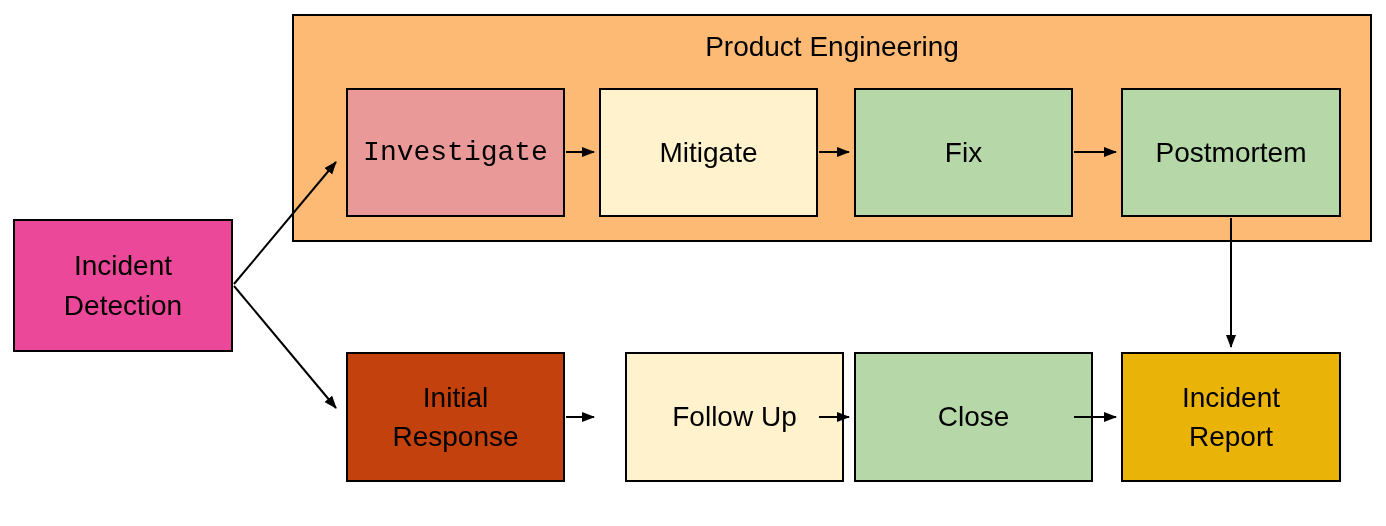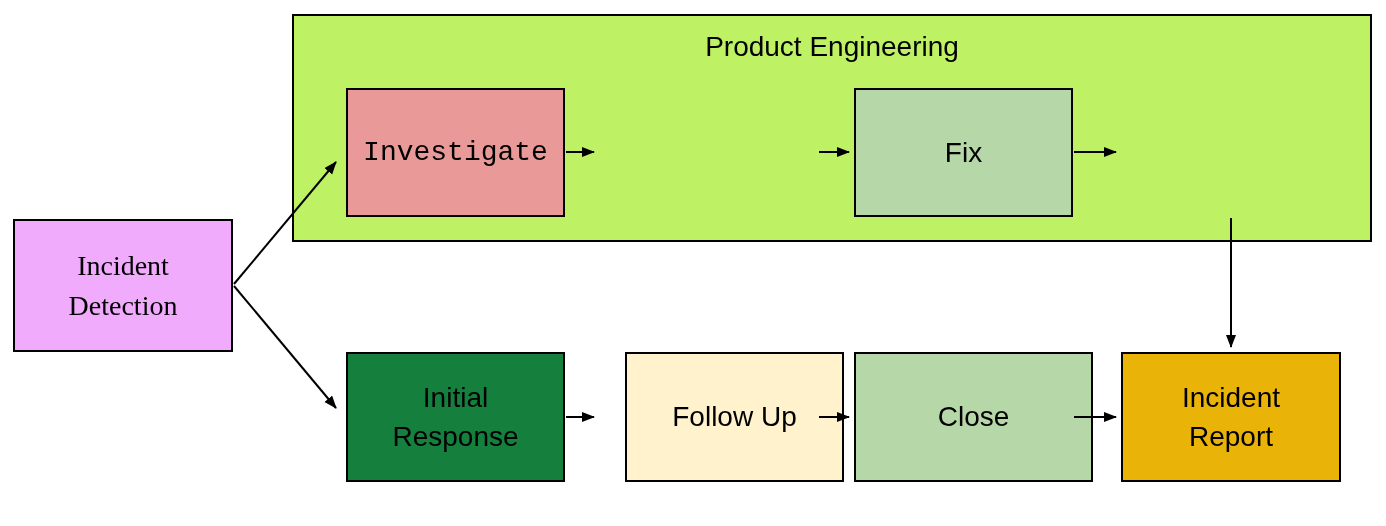--- a/index.html
+++ b/index.html
@@ -65,40 +65,46 @@
     width: 1386px; height: 526px;
     pointer-events: none;
   }
   svg.edges line, svg.edges path.edge { stroke: #000000; stroke-width: 2; fill: none; }
 </style>
 </head>
 <body>
 
 <div class="canvas">
 
-  <div class="group" id="group-product-engineering" style="background-color: #bef264;">
+  <div class="group" id="group-product-engineering" style="background-color: #fdba74;">
     <div class="group-title">Product Engineering</div>
   </div>
 
 
-  <div class="node" id="node-incident-detection" style="background-color: #f0abfc; font-family: Liberation Serif, serif;">
+  <div class="node" id="node-incident-detection" style="background-color: #ec4899;">
     <span class="label">Incident Detection</span>
   </div>
 
   <div class="node" id="node-investigate" style="background-color: rgb(234, 153, 153); font-family: Liberation Mono, monospace;">
     <span class="label">Investigate</span>
   </div>
 
+  <div class="node" id="node-mitigate" style="background-color: rgb(255, 242, 204);">
+    <span class="label">Mitigate</span>
+  </div>
 
   <div class="node" id="node-fix" style="background-color: rgb(182, 215, 168);">
     <span class="label">Fix</span>
   </div>
 
+  <div class="node" id="node-postmortem" style="background-color: rgb(182, 215, 168);">
+    <span class="label">Postmortem</span>
+  </div>
 
-  <div class="node" id="node-initial-response" style="background-color: #15803d;">
+  <div class="node" id="node-initial-response" style="background-color: #c2410c;">
     <span class="label">Initial Response</span>
   </div>
 
   <div class="node" id="node-follow-up" style="background-color: rgb(255, 242, 204);">
     <span class="label">Follow Up</span>
   </div>
 
   <div class="node" id="node-close" style="background-color: rgb(182, 215, 168);">
     <span class="label">Close</span>
   </div>

